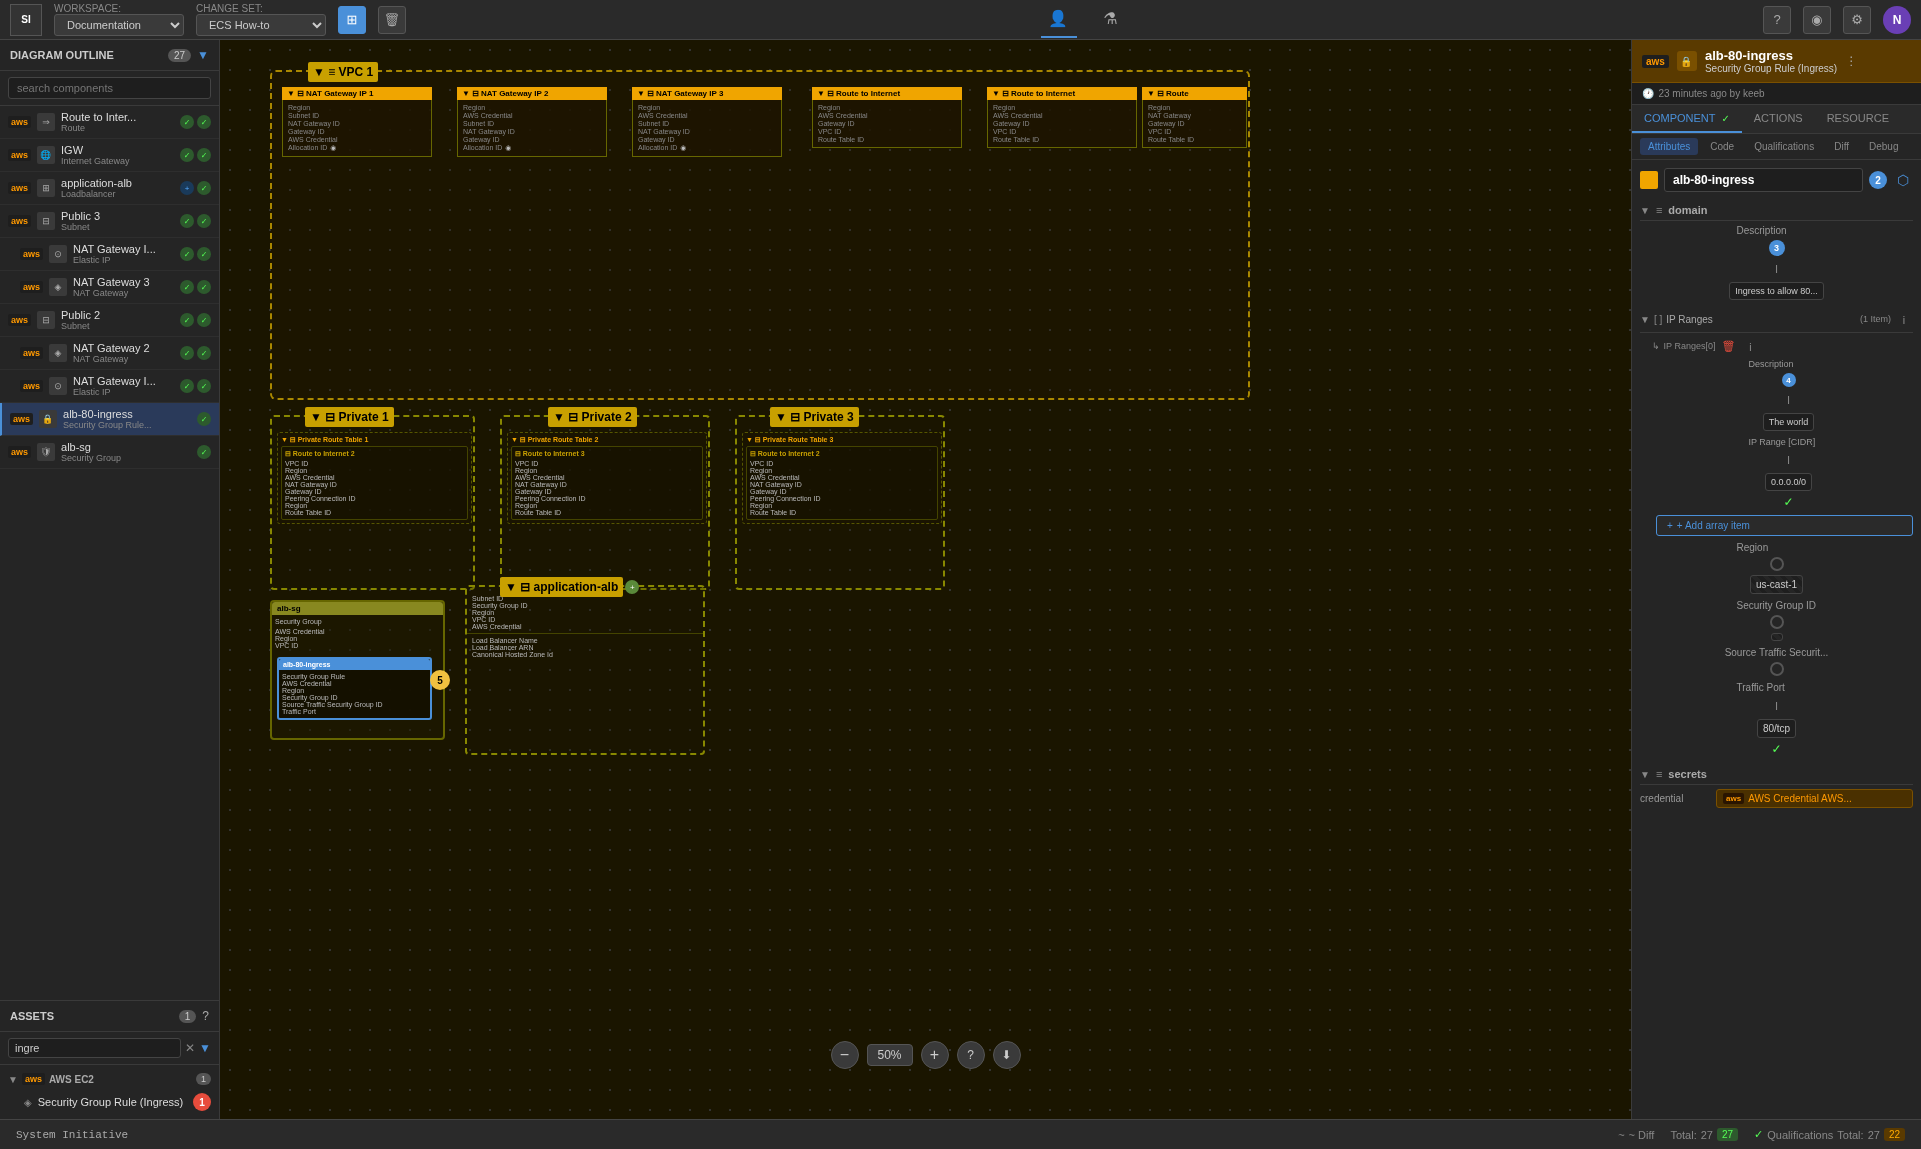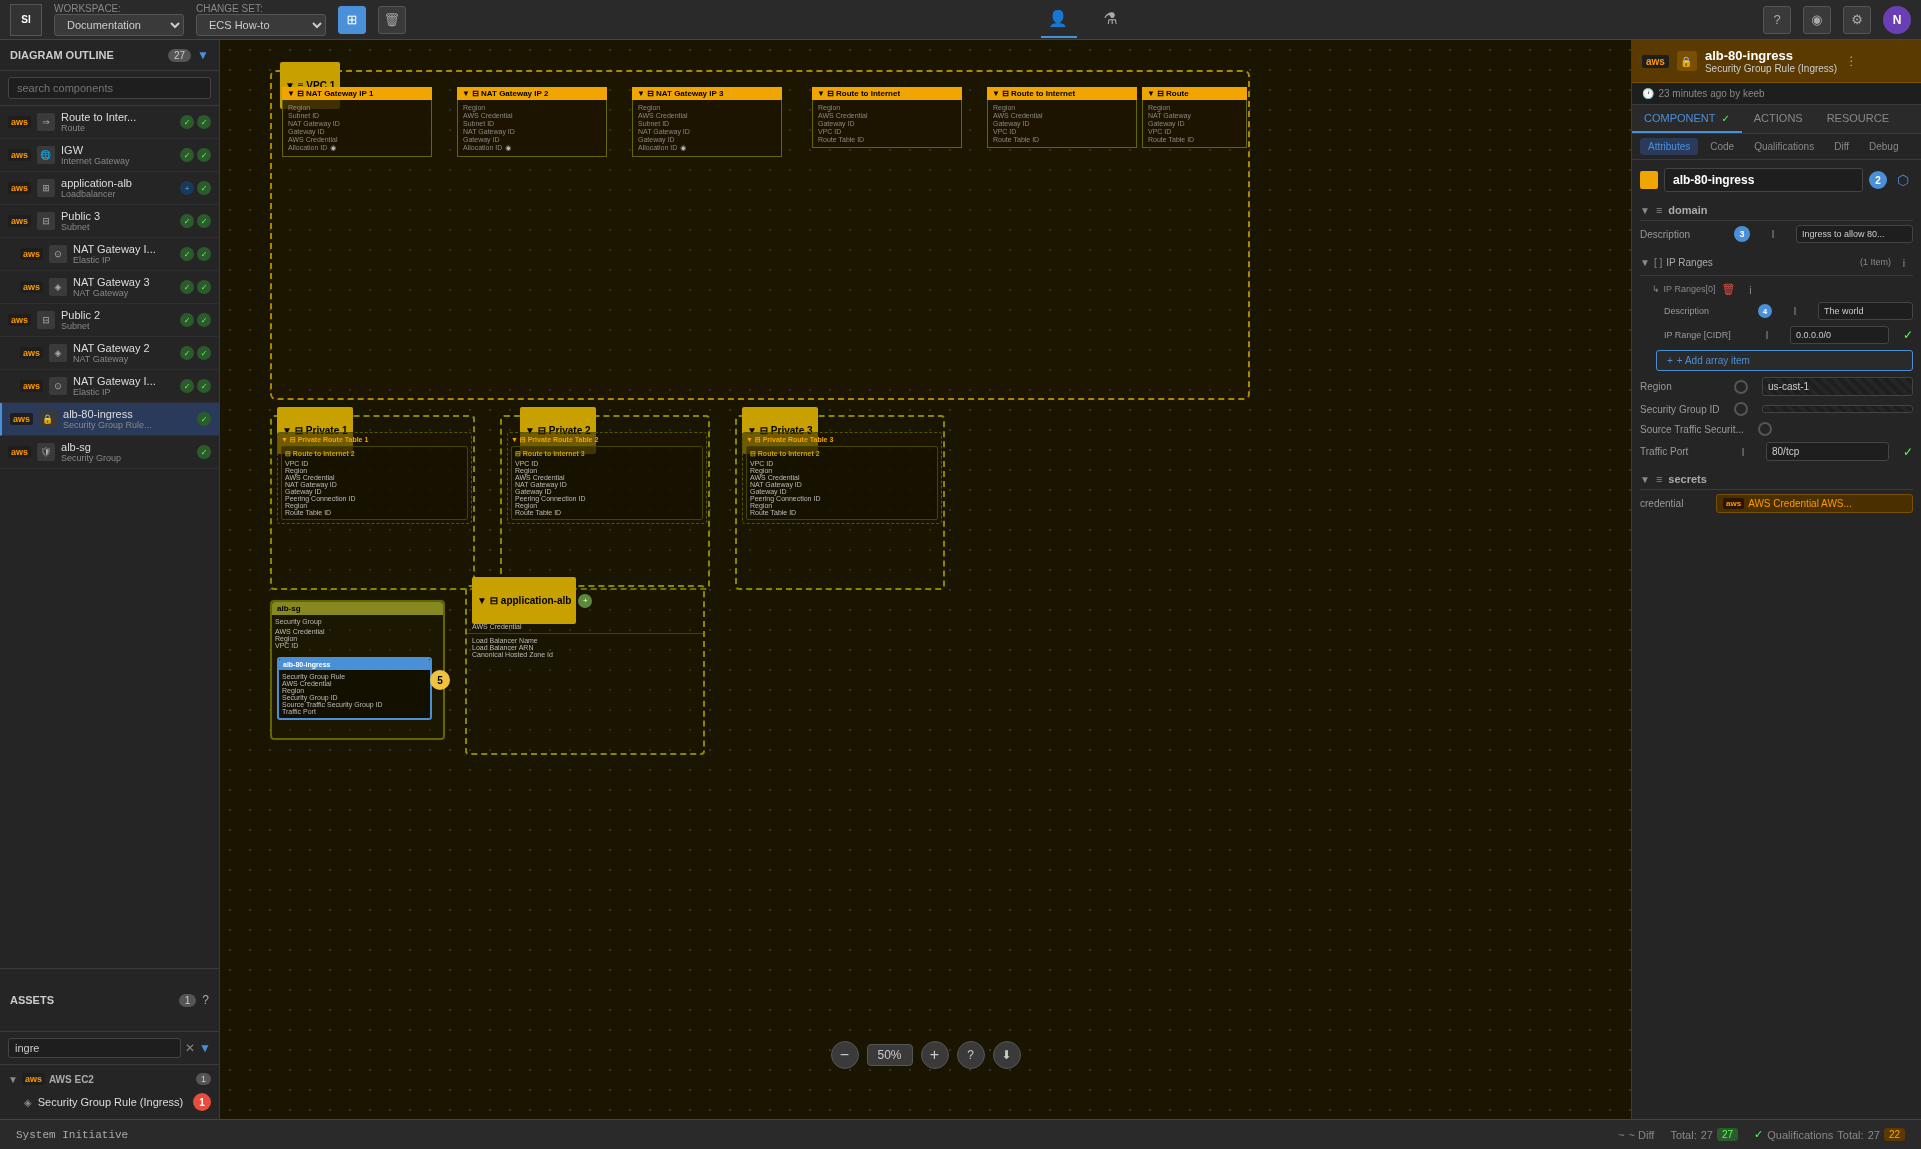--- a/index.html
+++ b/index.html
@@ -36,21 +36,21 @@
     .item-icon { width: 18px; height: 18px; background: #3a3a3a; border-radius: 2px; display: flex; align-items: center; justify-content: center; font-size: 9px; color: #aaa; flex-shrink: 0; }
     .item-text { flex: 1; overflow: hidden; }
     .item-name { font-size: 11px; color: #ddd; white-space: nowrap; overflow: hidden; text-overflow: ellipsis; font-weight: 500; }
     .item-type { font-size: 9px; color: #888; }
     .item-status { display: flex; gap: 3px; }
     .status-dot { width: 14px; height: 14px; border-radius: 50%; display: flex; align-items: center; justify-content: center; font-size: 8px; }
     .status-green { background: #2d5a2d; color: #5f5; }
     .status-blue { background: #1a3a5a; color: #5af; }
 
     
-    .assets-header { display: flex; align-items: center; padding: 24px 10px; gap: 6px; border-top: 1px solid #3a3a3a; border-bottom: 1px solid #3a3a3a; }
+    .assets-header { display: flex; align-items: center; padding: 8px 10px; gap: 6px; border-top: 1px solid #3a3a3a; border-bottom: 1px solid #3a3a3a; }
     .assets-search { padding: 6px 8px; border-bottom: 1px solid #3a3a3a; display: flex; align-items: center; gap: 4px; }
     .assets-search input { flex: 1; background: #1e1e1e; border: 1px solid #444; border-radius: 3px; color: #ccc; padding: 3px 6px; font-size: 11px; }
     .assets-clear { color: #888; cursor: pointer; font-size: 12px; }
     .assets-list { padding: 4px 0; }
     .assets-group { }
     .assets-group-header { display: flex; align-items: center; padding: 4px 8px; gap: 4px; cursor: pointer; }
     .assets-group-label { font-size: 10px; color: #aaa; font-weight: bold; }
     .assets-group-badge { background: #555; color: #ccc; border-radius: 10px; padding: 1px 5px; font-size: 9px; margin-left: auto; }
     .asset-item { display: flex; align-items: center; padding: 4px 8px 4px 24px; gap: 6px; cursor: pointer; }
     .asset-name { font-size: 11px; color: #ddd; flex: 1; }
@@ -99,38 +99,38 @@
     .attr-section-header { display: flex; align-items: center; gap: 6px; padding: 4px 0; cursor: pointer; border-bottom: 1px solid #3a3a3a; margin-bottom: 4px; }
     .attr-section-toggle { color: #888; font-size: 10px; }
     .attr-section-icon { color: #888; font-size: 11px; }
     .attr-section-label { font-size: 11px; color: #aaa; font-weight: bold; flex: 1; }
     .attr-name-field { display: flex; align-items: center; gap: 6px; margin-bottom: 8px; }
     .attr-name-color { width: 18px; height: 18px; background: #f0a500; border-radius: 2px; }
     .attr-name-input { flex: 1; background: #1e1e1e; border: 1px solid #444; border-radius: 3px; color: #fff; padding: 4px 8px; font-size: 12px; font-weight: bold; }
     .attr-name-badge { background: #4a90d9; color: #fff; border-radius: 50%; width: 18px; height: 18px; display: flex; align-items: center; justify-content: center; font-size: 10px; font-weight: bold; }
     .attr-name-cube { width: 20px; height: 20px; display: flex; align-items: center; justify-content: center; color: #4a90d9; font-size: 14px; }
 
-    .attr-row { display: flex; align-items: center; gap: 14px; margin-bottom: 6px; }
+    .attr-row { display: flex; align-items: center; gap: 4px; margin-bottom: 6px; flex-direction: column; }
     .attr-label { font-size: 10px; color: #999; flex: 0 0 auto; min-width: 80px; }
     .attr-value { flex: 1; font-size: 10px; color: #ccc; background: #1e1e1e; border: 1px solid #444; border-radius: 3px; padding: 3px 5px; }
     .attr-value.readonly { background: repeating-linear-gradient(45deg, #1e1e1e, #1e1e1e 4px, #252525 4px, #252525 8px); }
     .attr-icon-btn { width: 18px; height: 18px; display: flex; align-items: center; justify-content: center; cursor: pointer; color: #888; font-size: 11px; }
     .attr-circle { width: 14px; height: 14px; border-radius: 50%; border: 2px solid #555; flex-shrink: 0; }
     .attr-check { color: #5f5; font-size: 12px; }
     .add-array-btn { display: flex; align-items: center; gap: 4px; padding: 4px 10px; background: #2a2a2a; border: 1px solid #4a90d9; border-radius: 3px; color: #4a90d9; font-size: 10px; cursor: pointer; margin-left: 16px; margin-bottom: 6px; }
 
     .secrets-item { display: flex; align-items: center; gap: 6px; margin-bottom: 4px; }
     .secrets-label { font-size: 10px; color: #999; min-width: 70px; }
     .secrets-value { flex: 1; background: #4a3000; border: 1px solid #7a5000; border-radius: 3px; padding: 3px 6px; font-size: 10px; color: #f90; display: flex; align-items: center; gap: 4px; }
     .cn-header { background: #f0a500; color: #000; font-size: 8px; font-weight: bold; padding: 2px 5px; display: flex; align-items: center; gap: 3px; }
     .cn-header.yellow { background: #f0a500; }
     .cn-body { padding: 3px 5px; }
     .cn-field { font-size: 7px; color: #bbb; white-space: nowrap; margin: 1px 0; display: flex; gap: 3px; }
     .cn-field-label { color: #888; }
-    .container-label { display: inline-flex; align-items: center; gap: 3px; background: #c8a000; color: #000; font-size: 10px; font-weight: bold; padding: 18px 5px; border-radius: 2px; }
+    .container-label { display: inline-flex; align-items: center; gap: 3px; background: #c8a000; color: #000; font-size: 12px; font-weight: bold; padding: 3px 5px; border-radius: 2px; margin-left: 28px; }
 
     
     .step-badge { width: 20px; height: 20px; border-radius: 50%; display: flex; align-items: center; justify-content: center; font-size: 10px; font-weight: bold; color: #000; position: absolute; z-index: 10; }
     .step-yellow { background: #f0c040; }
   </style>
 </head>
 <body>
 
 <div class="topbar">
   <div class="workspace-logo">SI</div>

